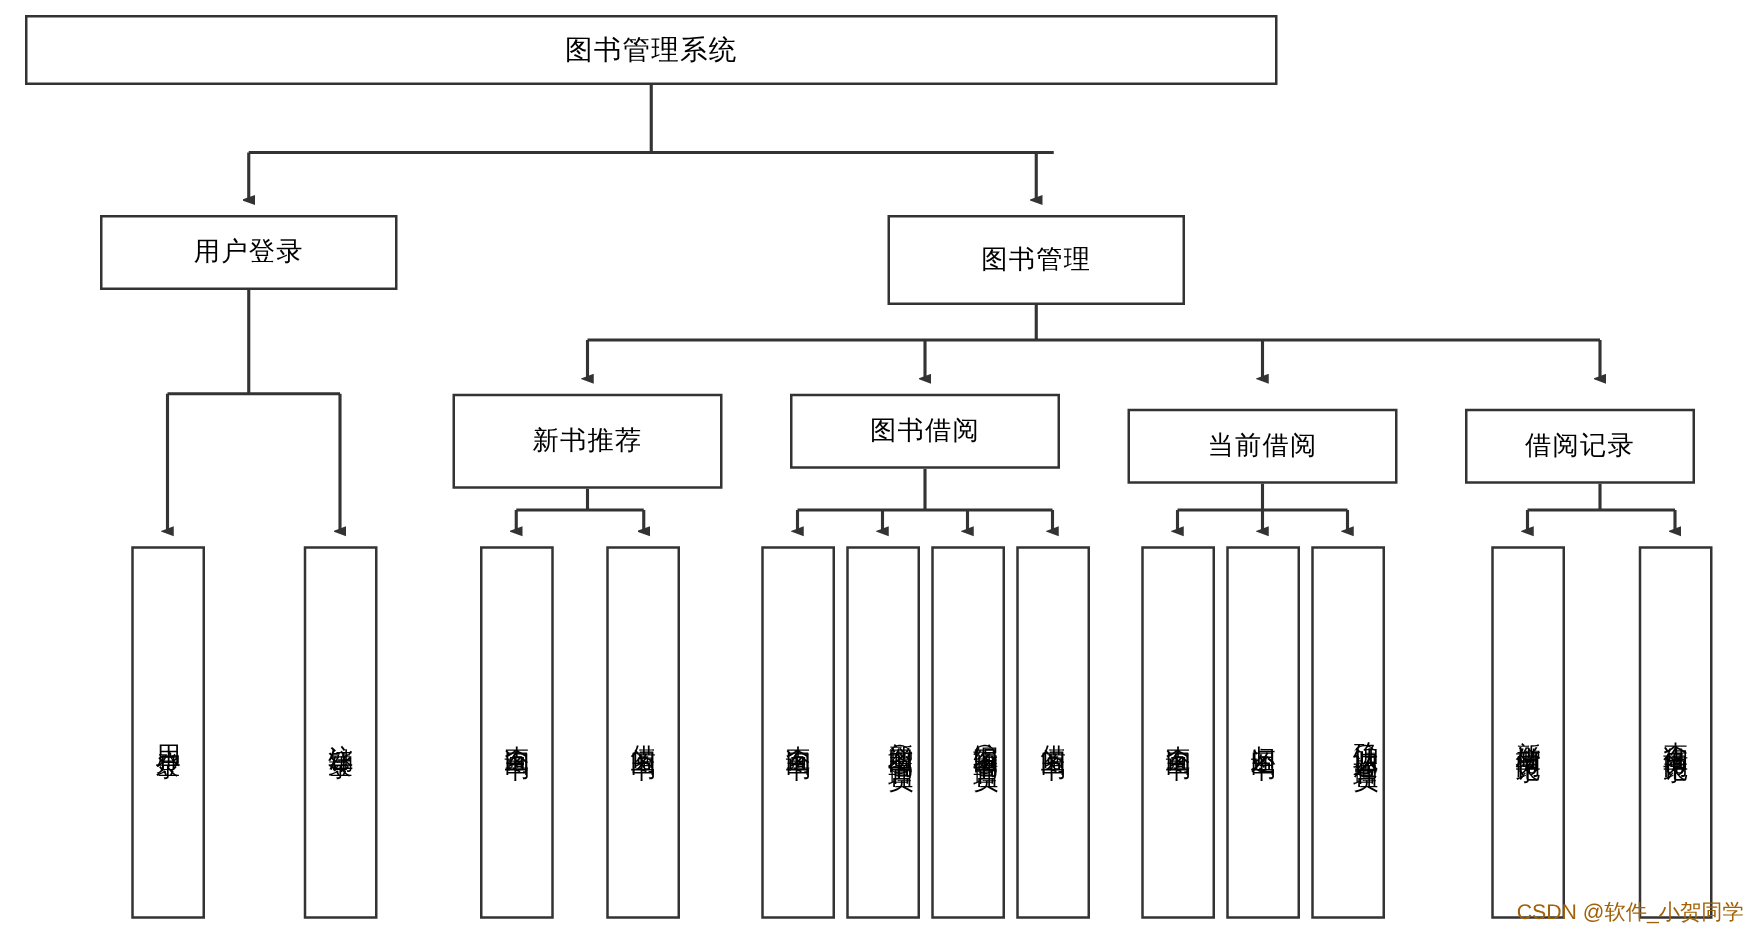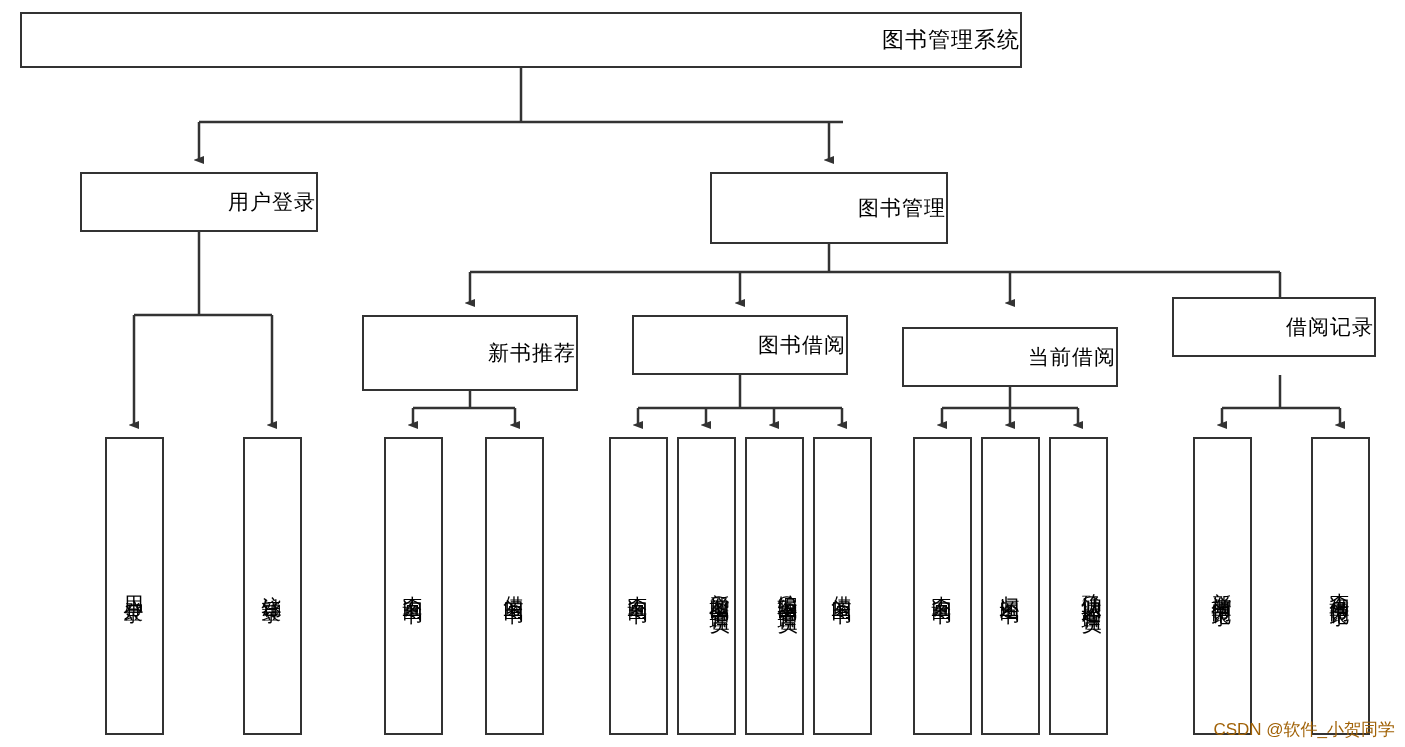--- a/index.html
+++ b/index.html
@@ -26,21 +26,21 @@
     height: 747px;
     pointer-events: none;
   }
   .node {
     position: absolute;
     box-sizing: border-box;
     background: #ffffff;
     border: 2.5px solid #333333;
     display: flex;
     align-items: center;
-    justify-content: flex-end;
+    justify-content: center;
     color: #000000;
     z-index: 2;
   }
   .node.horiz {
     font-size: 21px;
     letter-spacing: 1px;
     line-height: 1.2;
   }
   .node.root {
     font-size: 22px;
@@ -146,21 +146,21 @@
 
   <div class="node horiz" style="left:362px; top:315px; width:216px; height:76px;">
     <span>新书推荐</span>
   </div>
   <div class="node horiz" style="left:632px; top:315px; width:216px; height:60px;">
     <span>图书借阅</span>
   </div>
   <div class="node horiz" style="left:902px; top:327px; width:216px; height:60px;">
     <span>当前借阅</span>
   </div>
-  <div class="node horiz" style="left:1172px; top:297px; width:204px; height:60px;">
+  <div class="node horiz" style="left:1172px; top:327px; width:184px; height:60px;">
     <span>借阅记录</span>
   </div>
 
   <div class="node vert vmid" style="left:105px; top:437px; width:59px; height:298px;">
     <span class="vtext">用户登录</span>
   </div>
   <div class="node vert vmid" style="left:243px; top:437px; width:59px; height:298px;">
     <span class="vtext">注销登录</span>
   </div>
 

